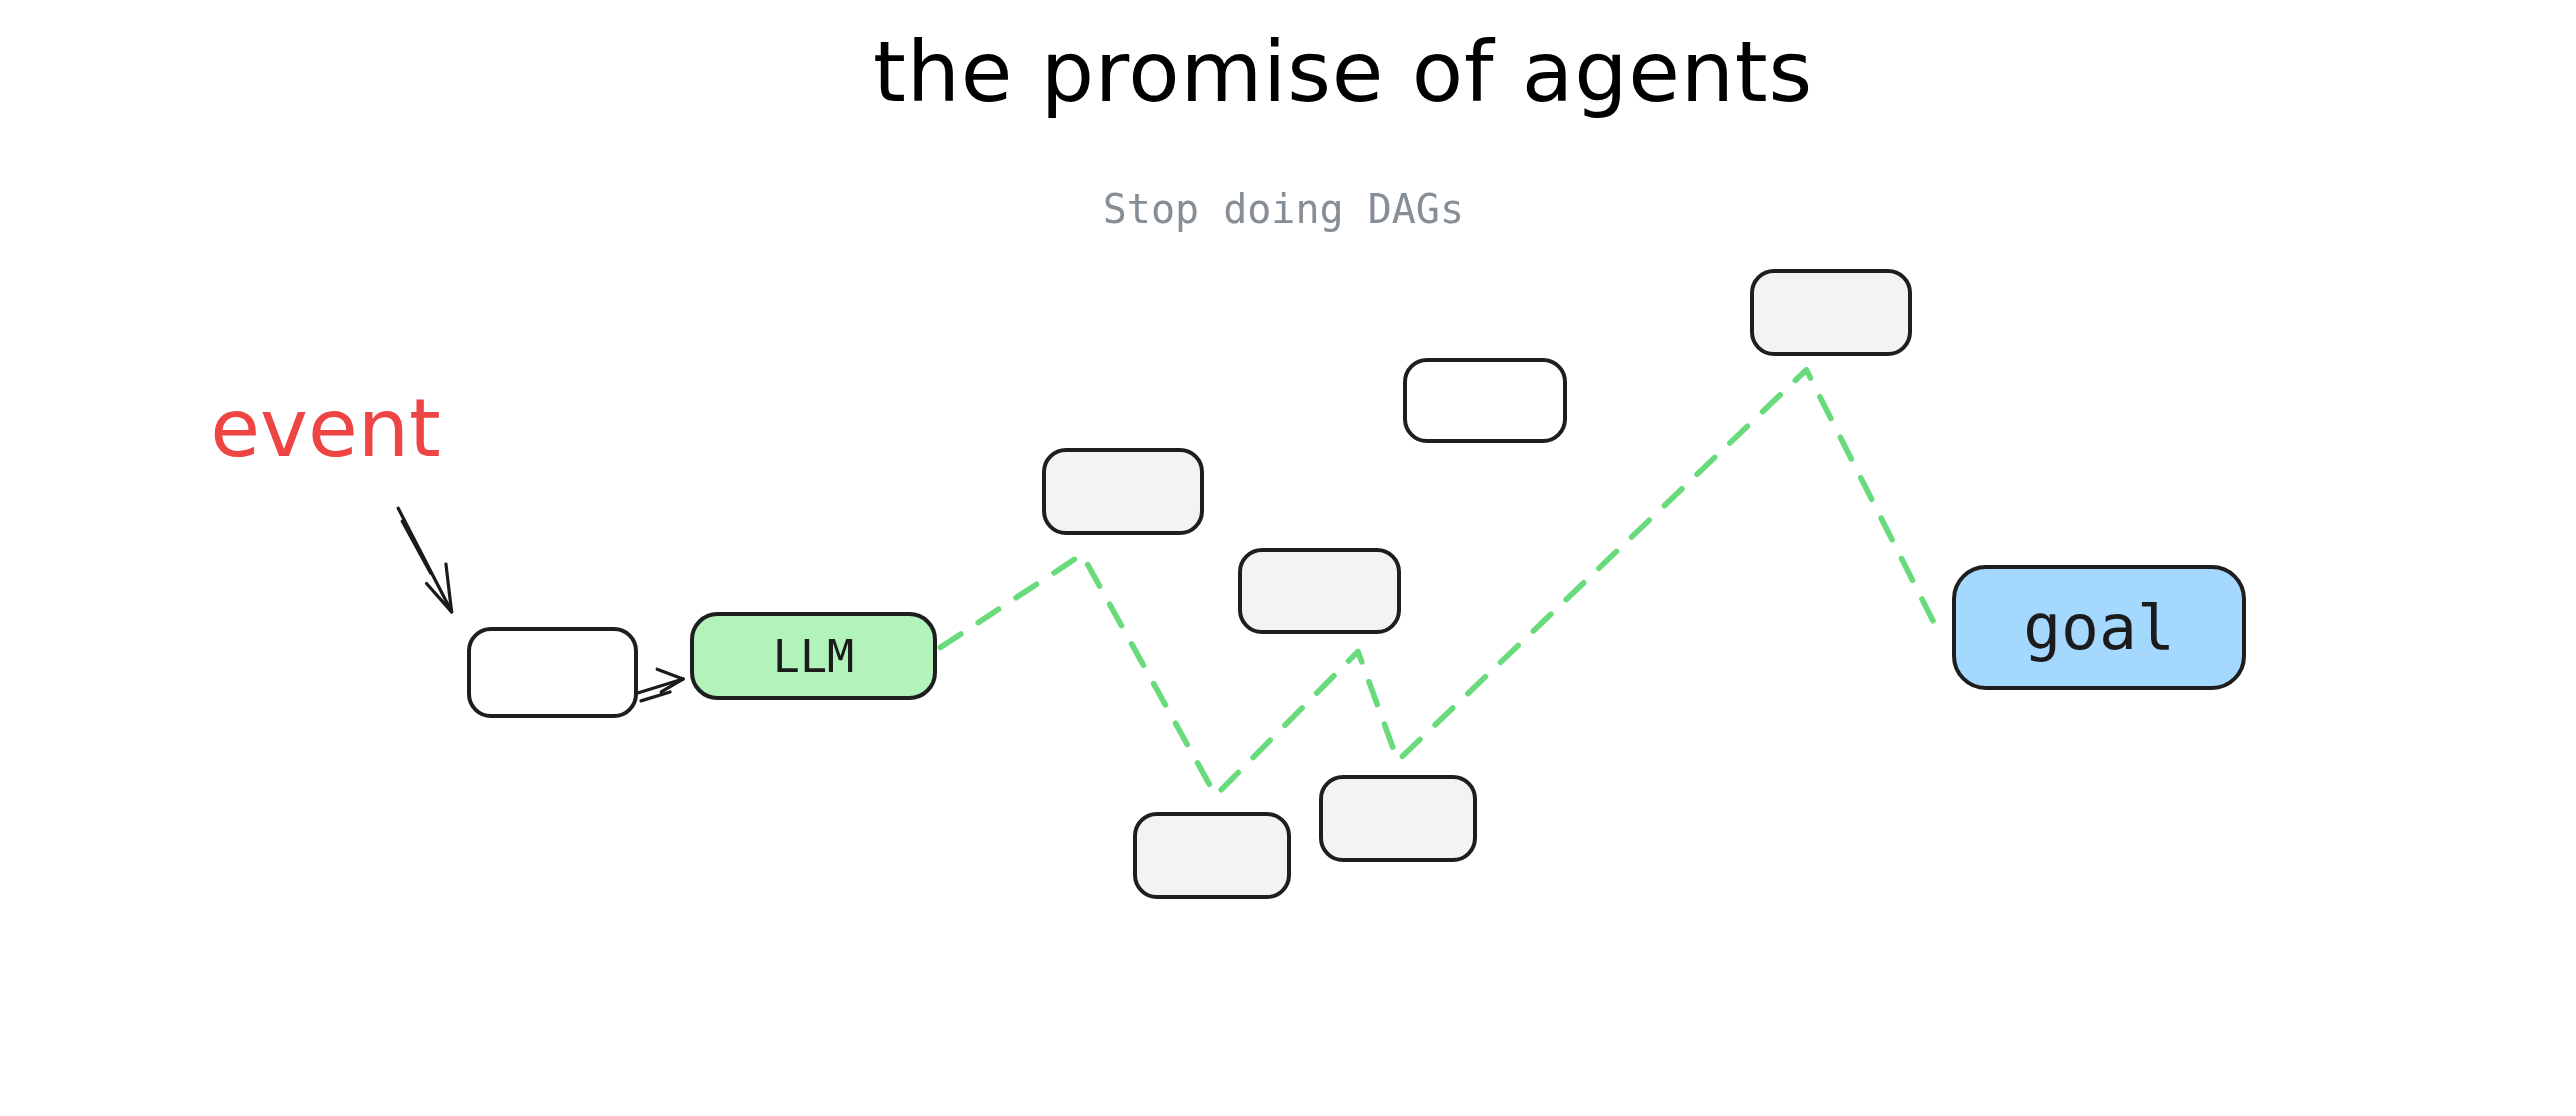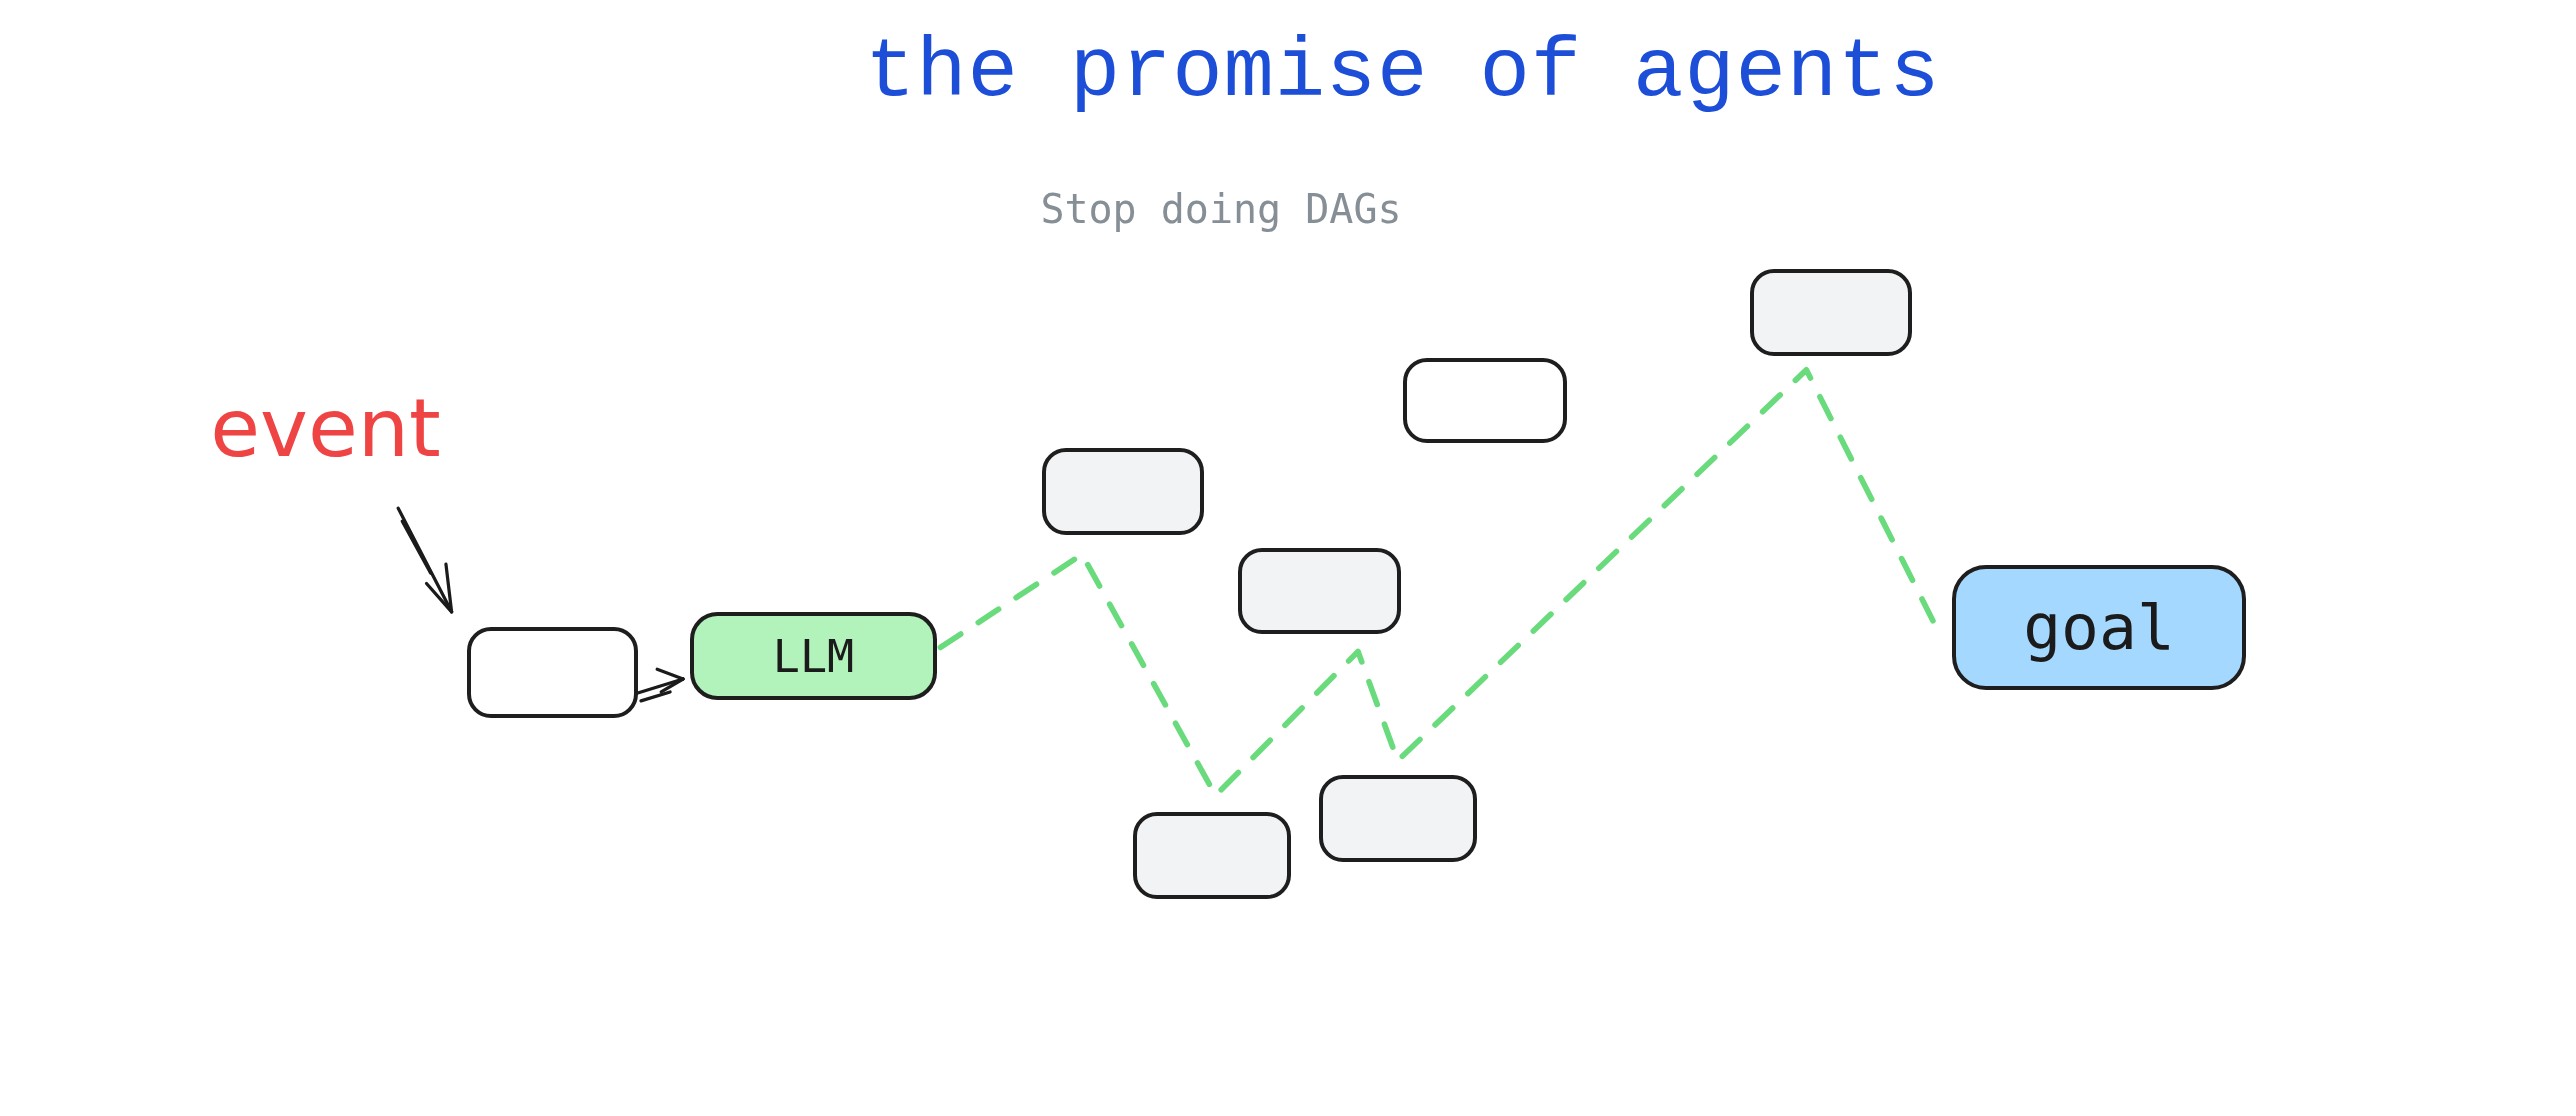--- a/index.html
+++ b/index.html
@@ -14,38 +14,37 @@
     overflow: hidden;
     font-family: "DejaVu Sans", sans-serif;
     color: #1b1b1b;
   }
   .layer {
     position: absolute;
     left: 0; top: 0;
   }
   .title {
     position: absolute;
-    left: 865px;
+    left: 817px;
     top: 18px;
     width: 1052px;
     text-align: center;
     font-size: 84px;
     line-height: 1.3;
     letter-spacing: 0.8px;
     font-weight: 500;
-    color: #1d4ed8;
+    color: #000000;
     white-space: nowrap;
-    font-family: Liberation Mono, monospace;
   }
   .subtitle {
     position: absolute;
     left: 978px;
     top: 183px;
     width: 486px;
-    text-align: center;
+    text-align: right;
     font-family: "DejaVu Sans Mono", monospace;
     font-size: 40px;
     line-height: 1.3;
     letter-spacing: 0px;
     color: #868e96;
     white-space: nowrap;
   }
   .event-label {
     position: absolute;
     left: 204px;

